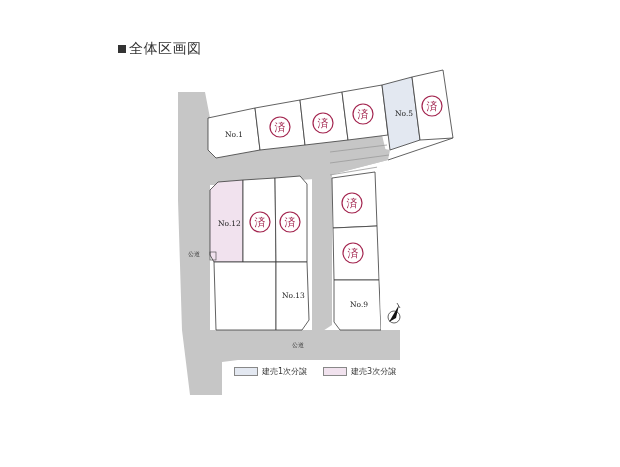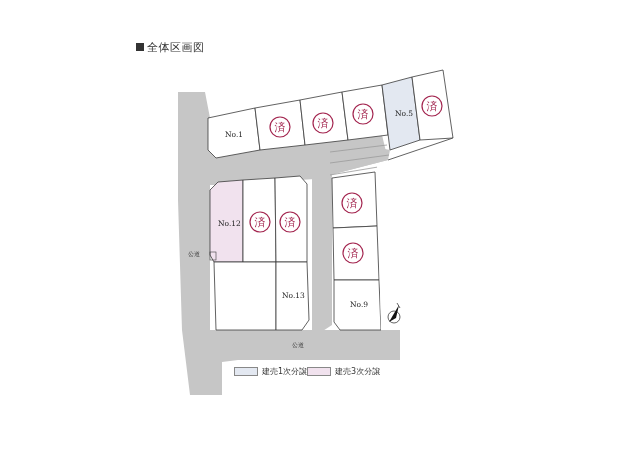--- a/index.html
+++ b/index.html
@@ -1,31 +1,31 @@
 <!DOCTYPE html>
 <html><head>
   <meta charset="utf-8">
   <style>
     html, body { margin: 0; padding: 0; background: #ffffff; }
     body { width: 620px; height: 467px; position: relative; overflow: hidden;
            font-family: "DejaVu Serif", "Liberation Serif", serif; }
-    .title { position: absolute; left: 136px; top: 40px; font-size: 11px; color: #333;
+    .title { position: absolute; left: 118px; top: 40px; font-size: 14px; color: #333;
              font-family: "DejaVu Sans", "Liberation Sans", sans-serif; letter-spacing: 0.5px; }
     .title .sq { display: inline-block; width: 8px; height: 8px; background: #333; margin-right: 3px; vertical-align: -0px; }
     svg { position: absolute; left: 0; top: 0; }
     .lot { fill: #ffffff; stroke: #3a3a3a; stroke-width: 0.8; }
     .lot.blue { fill: #e3e8f1; }
     .lot.pink { fill: #f1e2ee; }
     .road { fill: #c6c6c6; }
     .lbl { font-size: 7.5px; fill: #222; font-family: "DejaVu Serif", serif; }
     .sold-ring { fill: #fff; stroke: #a3254f; stroke-width: 1.2; }
     .sold-txt { font-size: 11px; fill: #a3254f; font-family: "DejaVu Sans", sans-serif; }
     .road-lbl { font-size: 6px; fill: #333; font-family: "DejaVu Sans", sans-serif; }
     .legend { position: absolute; left: 234px; top: 366px; font-size: 8px; color: #333;
-              font-family: "DejaVu Sans", sans-serif; display: flex; }
+              font-family: "DejaVu Sans", sans-serif; display: flex; gap: 16px; }
     .legend-item { display: flex; align-items: center; gap: 4px; }
     .swatch { width: 22px; height: 7px; border: 1px solid #888; }
   </style>
 </head>
 <body>
 
 <div class="title">
   <span class="sq"></span><span>全体区画図</span>
 </div>
 

